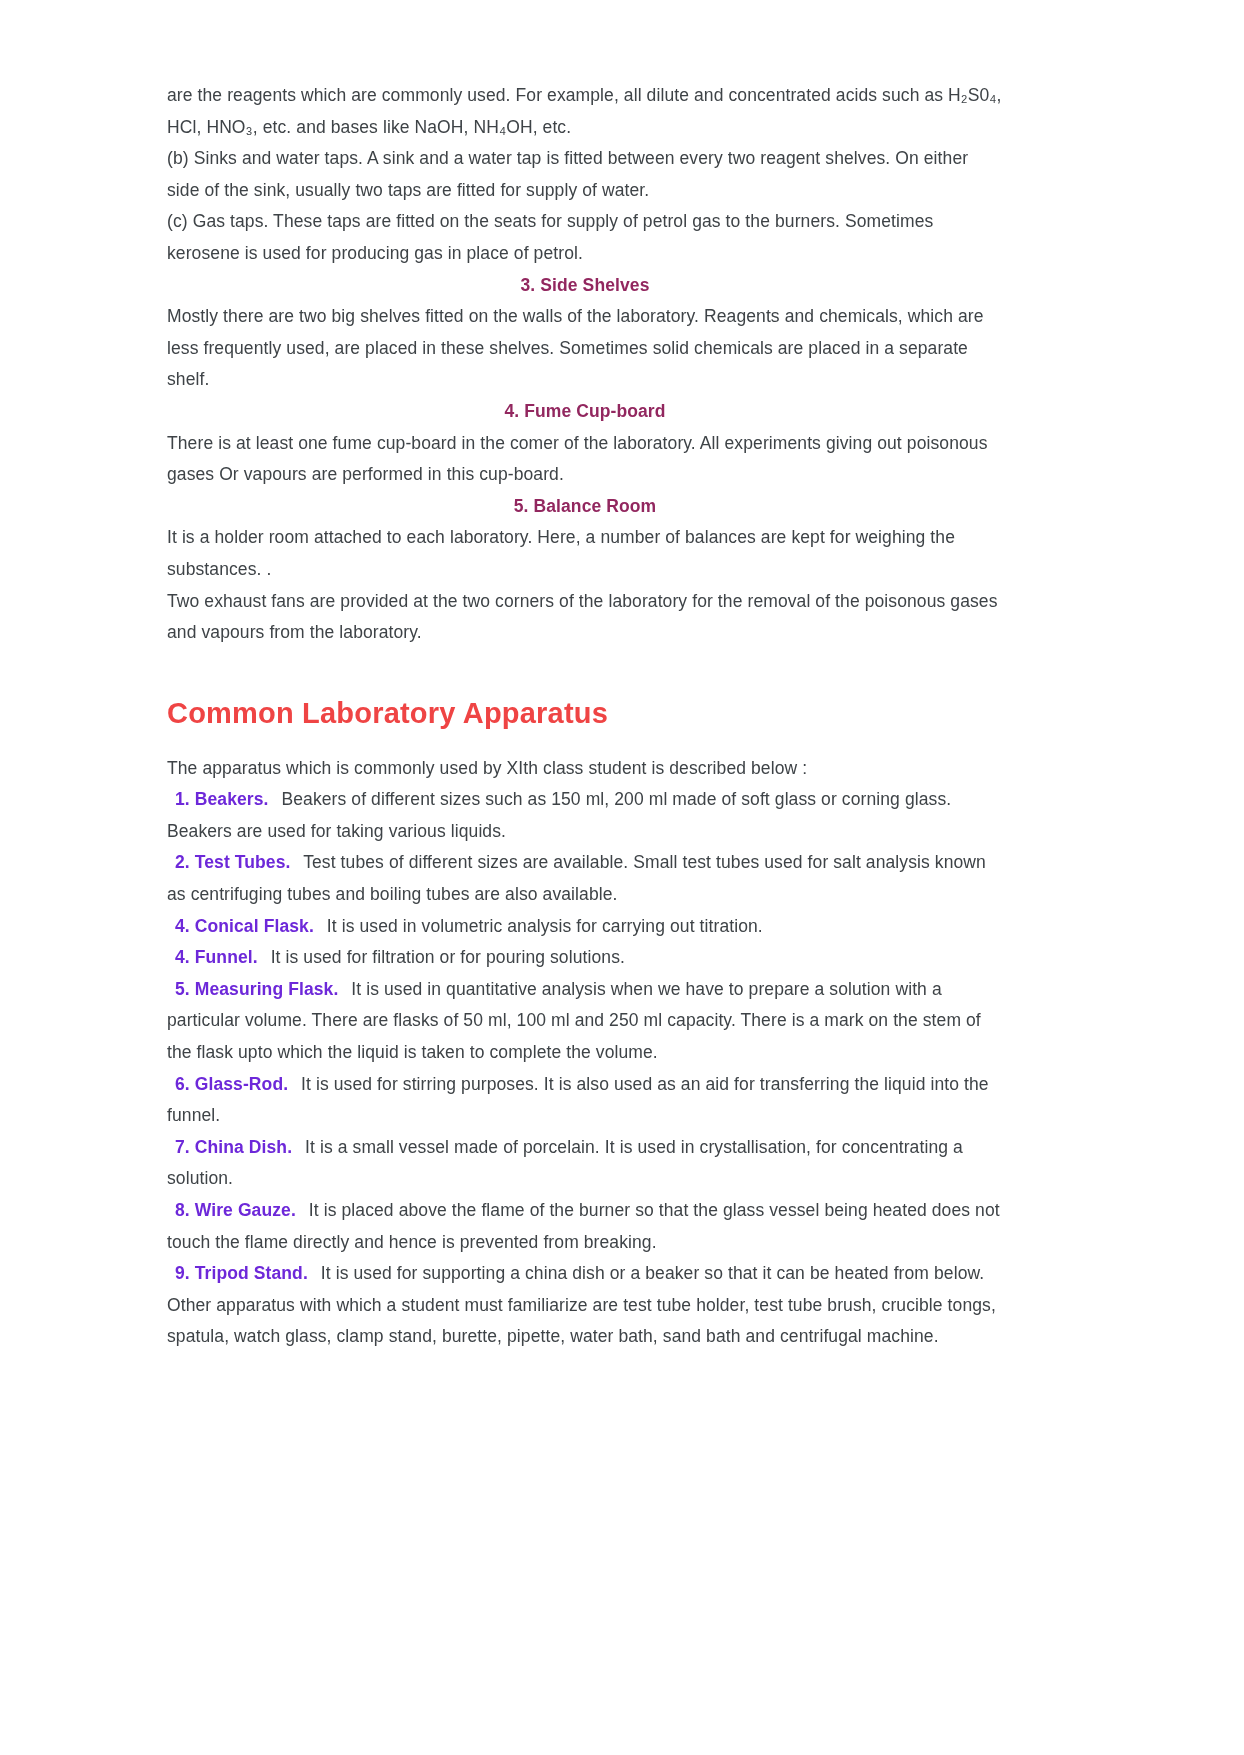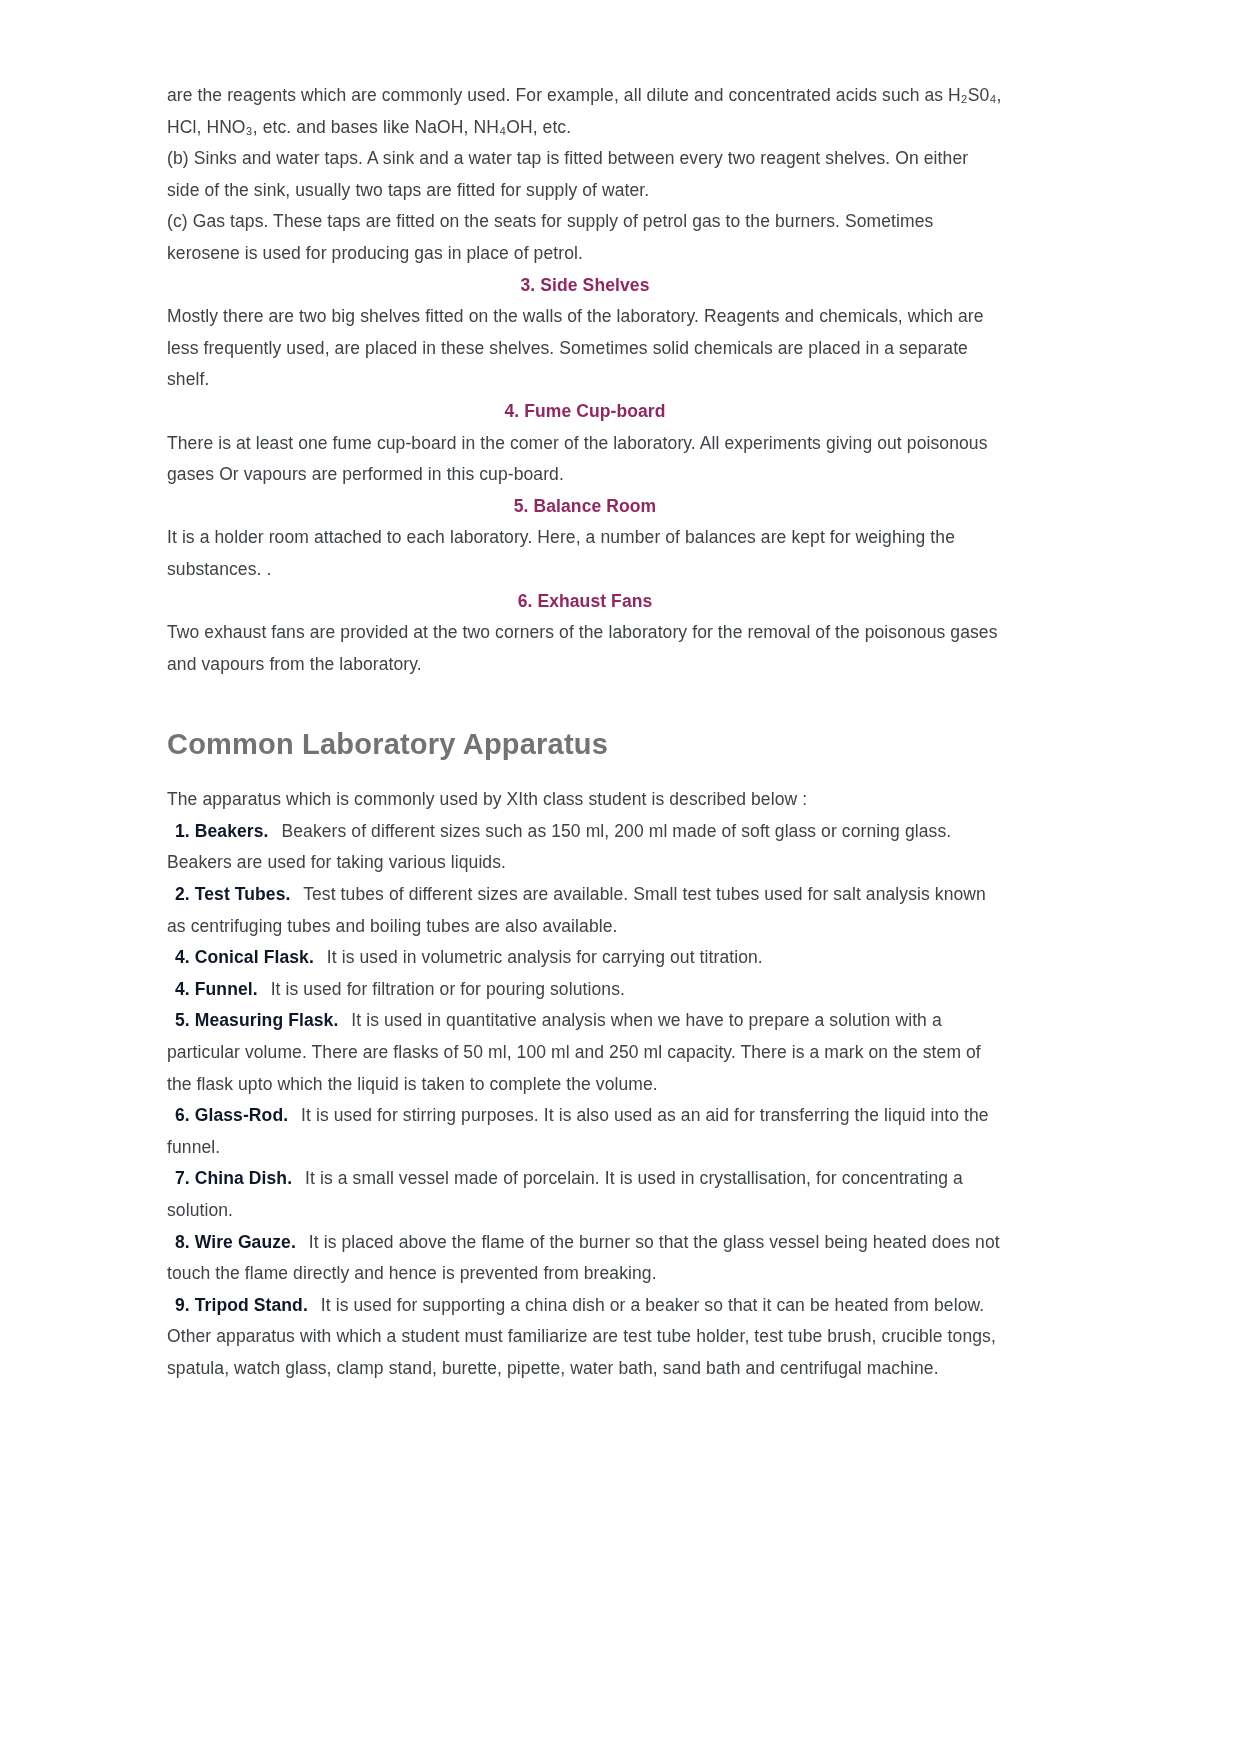--- a/index.html
+++ b/index.html
@@ -22,29 +22,29 @@
     letter-spacing: 0.1px;
   }
   .para { margin: 0; }
   .h3 {
     color: #92275f;
     font-weight: bold;
     margin: 0;
     text-align: center;
   }
   .h1 {
-    color: #737373;
+    color: #ef4444;
     font-size: 29px;
     line-height: 36px;
     font-weight: bold;
     margin: 46px 0 22px 0;
     letter-spacing: 0.2px;
   }
   .lead {
-    color: #0f172a;
+    color: #6d28d9;
     font-weight: bold;
   }
   .footer-bar {
     position: absolute;
     bottom: 0;
     left: 102px;
     width: 1040px;
     height: 8px;
     background: #3a76d2;
     border-radius: 3px 3px 0 0;
@@ -56,21 +56,20 @@
 <div class="doc">
     <p class="para">are the reagents which are commonly used. For example, all dilute and concentrated acids such as H₂S0₄, HCl, HNO₃, etc. and bases like NaOH, NH₄OH, etc.</p>
     <p class="para">(b) Sinks and water taps. A sink and a water tap is fitted between every two reagent shelves. On either side of the sink, usually two taps are fitted for supply of water.</p>
     <p class="para">(c) Gas taps. These taps are fitted on the seats for supply of petrol gas to the burners. Sometimes kerosene is used for producing gas in place of petrol.</p>
     <p class="h3">3. Side Shelves</p>
     <p class="para">Mostly there are two big shelves fitted on the walls of the laboratory. Reagents and chemicals, which are less frequently used, are placed in these shelves. Sometimes solid chemicals are placed in a separate shelf.</p>
     <p class="h3">4. Fume Cup-board</p>
     <p class="para">There is at least one fume cup-board in the comer of the laboratory. All experiments giving out poisonous gases Or vapours are performed in this cup-board.</p>
     <p class="h3">5. Balance Room</p>
     <p class="para">It is a holder room attached to each laboratory. Here, a number of balances are kept for weighing the substances. .</p>
-    <p class="h3">6. Exhaust Fans</p>
     <p class="para">Two exhaust fans are provided at the two corners of the laboratory for the removal of the poisonous gases and vapours from the laboratory.</p>
     <h1 class="h1">Common Laboratory Apparatus</h1>
     <p class="para">The apparatus which is commonly used by XIth class student is described below :</p>
     <p class="para"><strong class="lead">1. Beakers.</strong> Beakers of different sizes such as 150 ml, 200 ml made of soft glass or corning glass. Beakers are used for taking various liquids.</p>
     <p class="para"><strong class="lead">2. Test Tubes.</strong> Test tubes of different sizes are available. Small test tubes used for salt analysis known as centrifuging tubes and boiling tubes are also available.</p>
     <p class="para"><strong class="lead">4. Conical Flask.</strong> It is used in volumetric analysis for carrying out titration.</p>
     <p class="para"><strong class="lead">4. Funnel.</strong> It is used for filtration or for pouring solutions.</p>
     <p class="para"><strong class="lead">5. Measuring Flask.</strong> It is used in quantitative analysis when we have to prepare a solution with a particular volume. There are flasks of 50 ml, 100 ml and 250 ml capacity. There is a mark on the stem of the flask upto which the liquid is taken to complete the volume.</p>
     <p class="para"><strong class="lead">6. Glass-Rod.</strong> It is used for stirring purposes. It is also used as an aid for transferring the liquid into the funnel.</p>
     <p class="para"><strong class="lead">7. China Dish.</strong> It is a small vessel made of porcelain. It is used in crystallisation, for concentrating a solution.</p>

